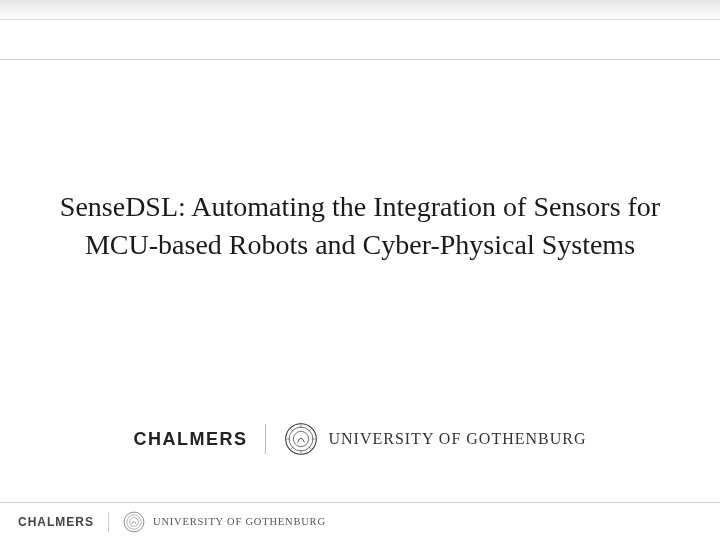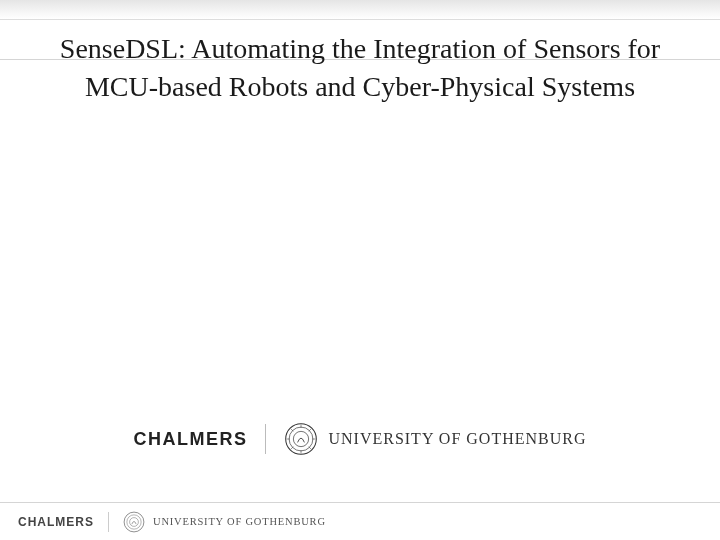--- a/index.html
+++ b/index.html
@@ -11,21 +11,21 @@
   .top-gradient {
     height: 20px;
     background: linear-gradient(to bottom, #e5e5e5 0%, #f5f5f5 60%, #ffffff 100%);
     border-bottom: 1px solid #ddd;
   }
   .header-space {
     height: 40px;
     border-bottom: 1px solid #d5d5d5;
   }
   .main {
-    flex: 1; display: flex; flex-direction: column; justify-content: flex-start; align-items: center;
+    flex: 1; display: flex; flex-direction: column; justify-content: center; align-items: center;
     padding: 0 56px;
   }
   .title {
     font-size: 28px; text-align: center; line-height: 1.35;
     color: #1a1a1a; font-weight: normal;
     margin-top: -30px;
   }
   .logos {
     display: flex; align-items: center; justify-content: center;
     gap: 18px; padding-bottom: 46px;

